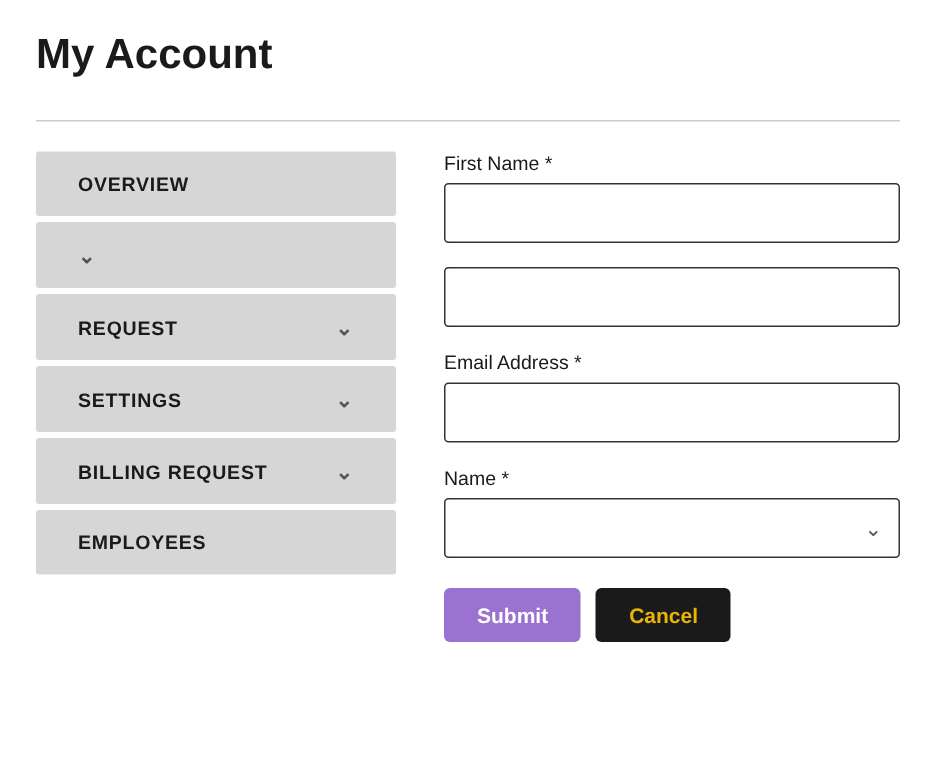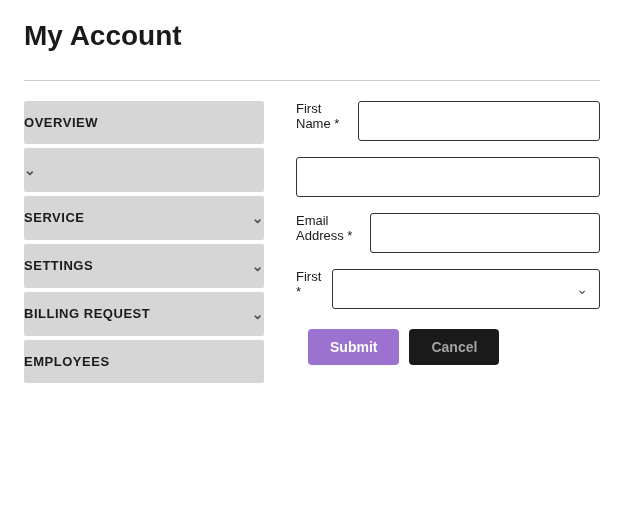--- a/index.html
+++ b/index.html
@@ -38,24 +38,24 @@
     
     .sidebar {
       width: 240px;
       flex-shrink: 0;
       display: flex;
       flex-direction: column;
     }
 
     .sidebar-item {
       display: flex;
-      align-items: flex-start;
+      align-items: flex-end;
       justify-content: space-between;
       background: #d6d6d6;
-      padding: 14px 0;
+      padding: 14px 28px;
       margin-bottom: 4px;
       cursor: pointer;
       font-size: 13px;
       font-weight: bold;
       letter-spacing: 0.04em;
       color: #1a1a1a;
       border-radius: 2px;
     }
 
     .sidebar-item .chevron {
@@ -66,21 +66,21 @@
     
     .form-area {
       flex: 1;
       display: flex;
       flex-direction: column;
       gap: 16px;
     }
 
     .form-group {
       display: flex;
-      flex-direction: row;
+      flex-direction: column;
       gap: 6px;
     }
 
     .form-label {
       font-size: 13px;
       color: #1a1a1a;
     }
 
     .form-input {
       width: 100%;
@@ -132,26 +132,25 @@
 
     .btn-submit {
       background: #9b72d0;
       color: #fff;
       border: none;
       border-radius: 4px;
       padding: 10px 22px;
       font-size: 14px;
       font-weight: 600;
       cursor: pointer;
-      margin-left: 12px;
     }
 
     .btn-cancel {
       background: #1a1a1a;
-      color: #a3a3a3;
+      color: #eab308;
       border: none;
       border-radius: 4px;
       padding: 10px 22px;
       font-size: 14px;
       font-weight: 600;
       cursor: pointer;
     }
   </style>
 </head>
 <body>
@@ -163,21 +162,21 @@
 
   <nav class="sidebar">
 
     <div class="sidebar-item">
       <span>OVERVIEW</span>
     </div>
     <div class="sidebar-item">
       <span class="chevron">⌄</span>
     </div>
     <div class="sidebar-item">
-      <span>SERVICE</span>
+      <span>REQUEST</span>
       <span class="chevron">⌄</span>
     </div>
     <div class="sidebar-item">
       <span>SETTINGS</span>
       <span class="chevron">⌄</span>
     </div>
     <div class="sidebar-item">
       <span>BILLING REQUEST</span>
       <span class="chevron">⌄</span>
     </div>
@@ -192,21 +191,21 @@
       <input class="form-input" type="text" style="">
     </div>
     <div class="form-group">
       <input class="form-input" type="text" style="">
     </div>
     <div class="form-group">
       <label class="form-label">Email Address *</label>
       <input class="form-input" type="text" style="">
     </div>
     <div class="form-group">
-      <label class="form-label">First *</label>
+      <label class="form-label">Name *</label>
       <div class="form-select-wrapper">
         <select class="form-select">
           <option value=""></option>
         </select>
         <span class="select-chevron">⌄</span>
       </div>
     </div>
     <div class="form-buttons">
       <button class="btn-submit">Submit</button>
       <button class="btn-cancel">Cancel</button>

